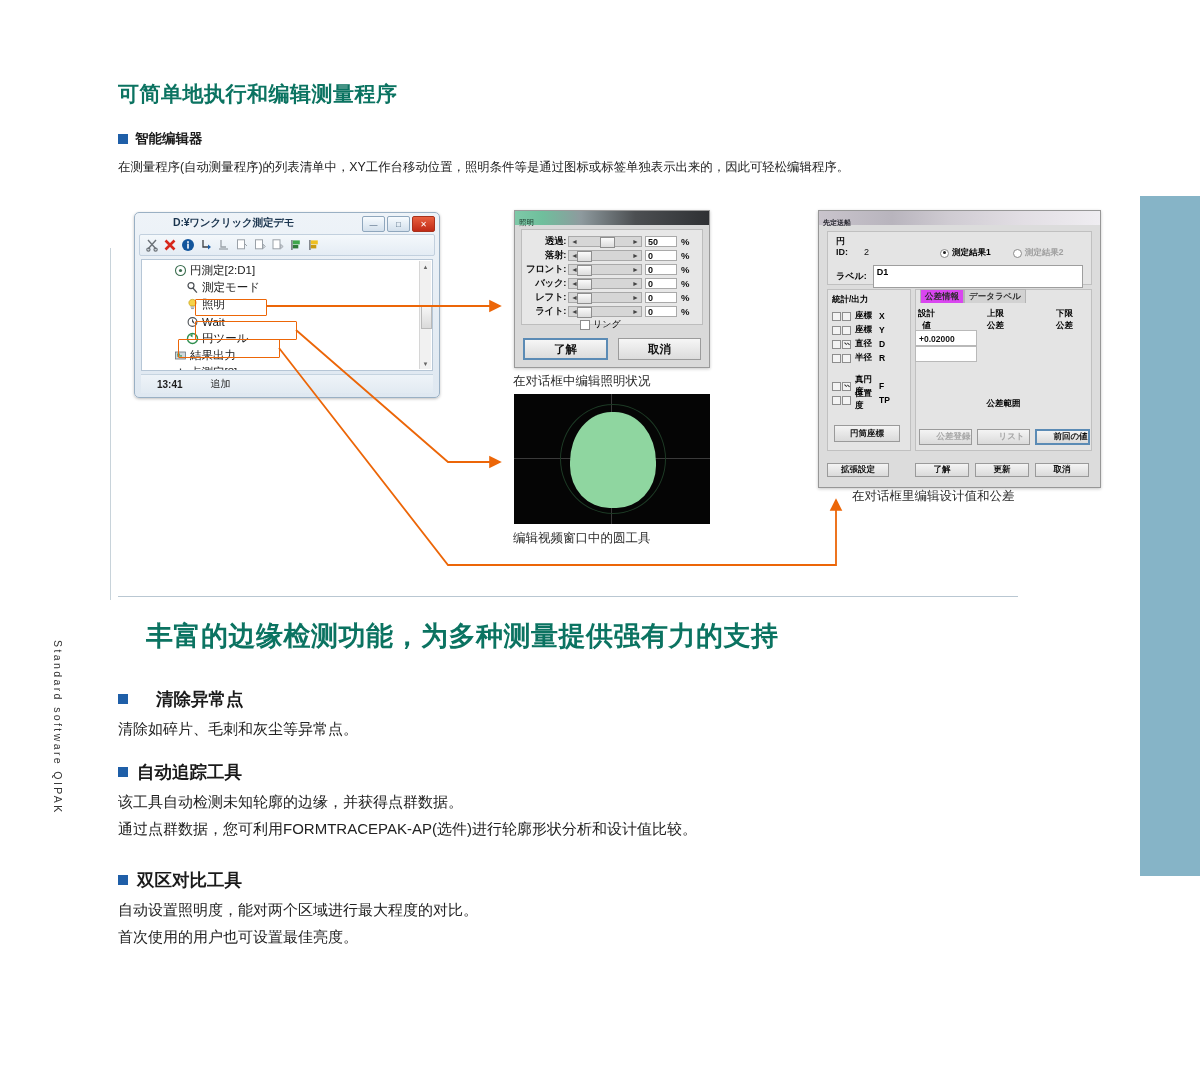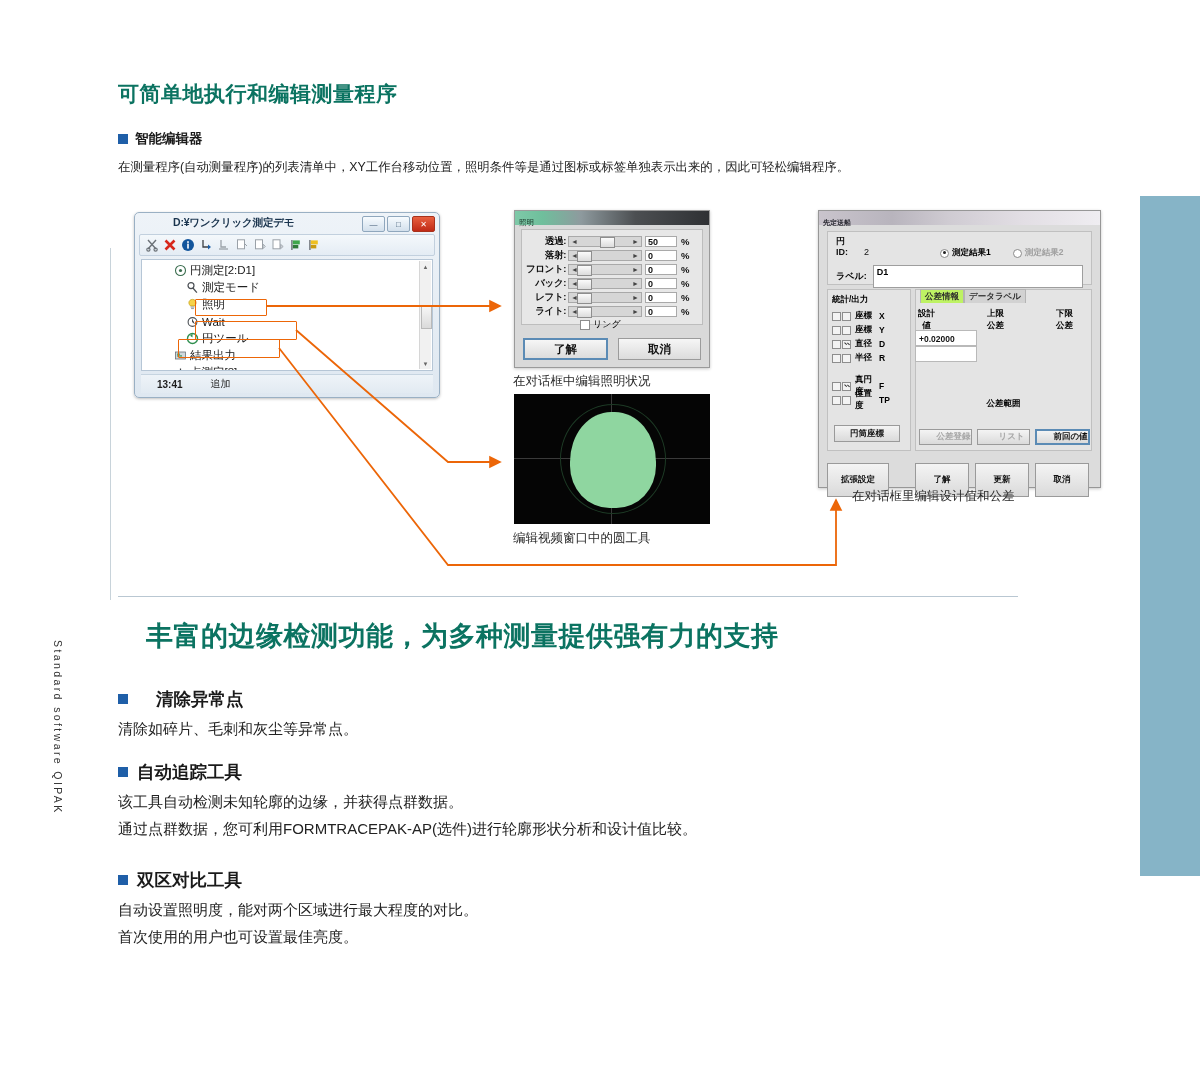--- a/index.html
+++ b/index.html
@@ -225,38 +225,38 @@
   .w3-right{
     position:absolute;left:96px;top:78px;right:8px;height:162px;
     background:#e4e4e4;border:1px solid #c0c0c0;box-sizing:border-box;
   }
   .tabs{position:absolute;left:4px;top:-1px;display:flex;}
   .tab{
     height:14px;padding:0 4px;font-size:8.5px;font-weight:bold;
     border:1px solid #b4b4b4;border-bottom:none;box-sizing:border-box;
     display:flex;align-items:center;background:#d2d2d2;color:#2b2b2b;
   }
-  .tab.active{background:#bef264;}
+  .tab.active{background:#d946ef;}
   .thead{position:absolute;left:0;right:16px;top:18px;display:flex;gap:48px;}
   .thead div{flex:1;text-align:center;font-size:8.5px;font-weight:bold;}
   .grid{position:absolute;left:4px;right:4px;top:30px;}
   .grow{display:flex;}
   .gcell{
     flex:1;height:16px;background:#fff;border:1px solid #b9b9b9;
     box-sizing:border-box;font-size:8.5px;font-weight:bold;color:#111;
     line-height:16px;padding-left:3px;
   }
   .rangecap{position:absolute;left:0;right:0;top:108px;text-align:center;font-size:8.5px;font-weight:bold;}
   .rangegrid{position:absolute;left:96px;top:119px;width:62px;}
   .w3-rbtns{position:absolute;left:100px;right:10px;top:218px;display:flex;gap:5px;height:16px;}
   .w3-rbtns .w3btn{flex:1;padding-left:16px;}
   .w3btn.dim{color:#a6a6a6;}
   .w3btn.sel{border:2px solid #5b8bb5;}
   .w3-bottom{position:absolute;left:8px;right:8px;bottom:6px;height:18px;}
-  .w3-bottom .w3btn{position:absolute;height:34px;}
+  .w3-bottom .w3btn{position:absolute;height:14px;}
 
   
   svg.calls{position:absolute;left:0;top:0;width:1200px;height:1080px;pointer-events:none;}
   .cap-txt{position:absolute;font-size:12.5px;color:#2b2b2b;}
   .frame-left{position:absolute;left:110px;top:248px;width:1px;height:352px;background:#c8d3da;}
 </style>
 </head>
 <body>
 
 <div class="teal-bar"></div>

